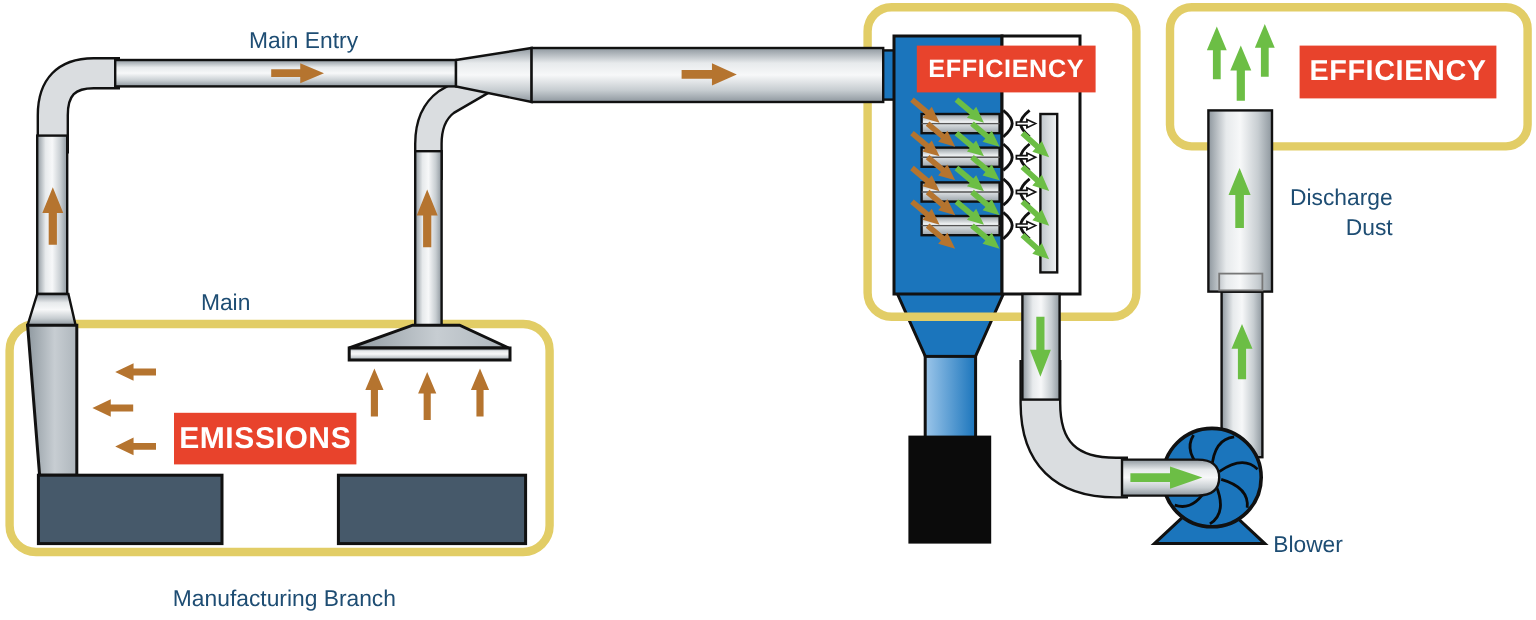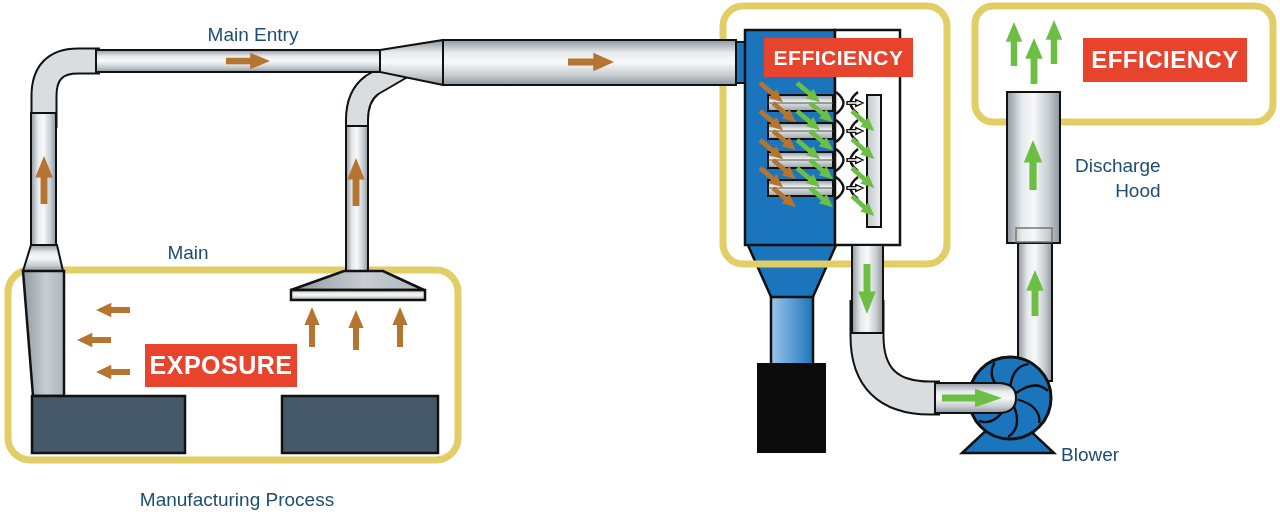--- a/index.html
+++ b/index.html
@@ -189,24 +189,24 @@
     <use href="#arrow" transform="translate(1035,316) rotate(-90) scale(0.46,0.38)"></use>
     <use href="#arrow" transform="translate(1033,190) rotate(-90) scale(0.50,0.40)"></use>
     <use href="#arrow" transform="translate(1014,66) rotate(-90) scale(0.44,0.36)"></use>
     <use href="#arrow" transform="translate(1034,84) rotate(-90) scale(0.46,0.38)"></use>
     <use href="#arrow" transform="translate(1054,64) rotate(-90) scale(0.44,0.36)"></use>
   </g>
 </svg>
 
 <div class="label" id="lbl-main-duct">Main Entry</div>
 <div class="label" id="lbl-hood">Main</div>
-<div class="label" id="lbl-manufacturing">Manufacturing Process</div>
+<div class="label" id="lbl-manufacturing">Manufacturing Branch</div>
 <div class="label" id="lbl-discharge-duct">
   <span class="l2">Discharge</span>
-  <span class="l2">Hood</span>
+  <span class="l2">Dust</span>
 </div>
 <div class="label" id="lbl-blower">Blower</div>
 
-<div class="badge" id="badge-exposure">EXPOSURE</div>
+<div class="badge" id="badge-exposure">EMISSIONS</div>
 <div class="badge" id="badge-efficiency">EFFICIENCY</div>
 <div class="badge" id="badge-emissions">EFFICIENCY</div>
 
 </div>
 
 </body></html>

